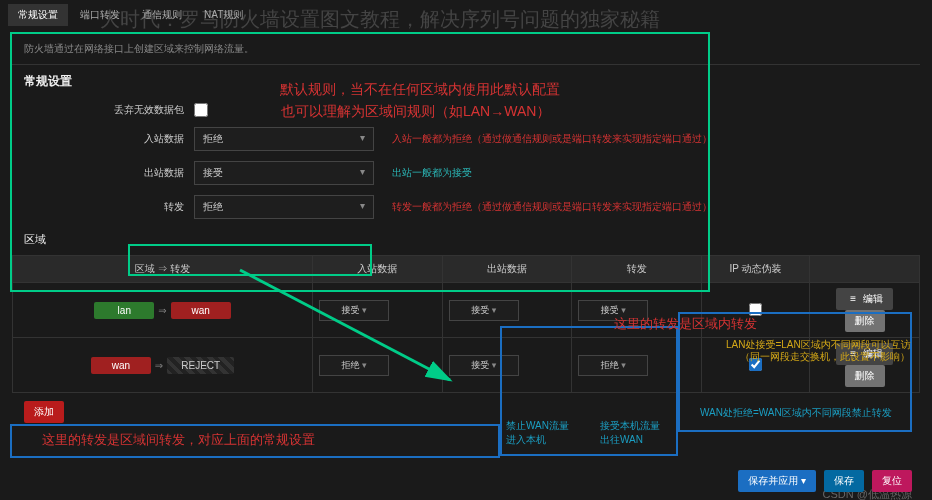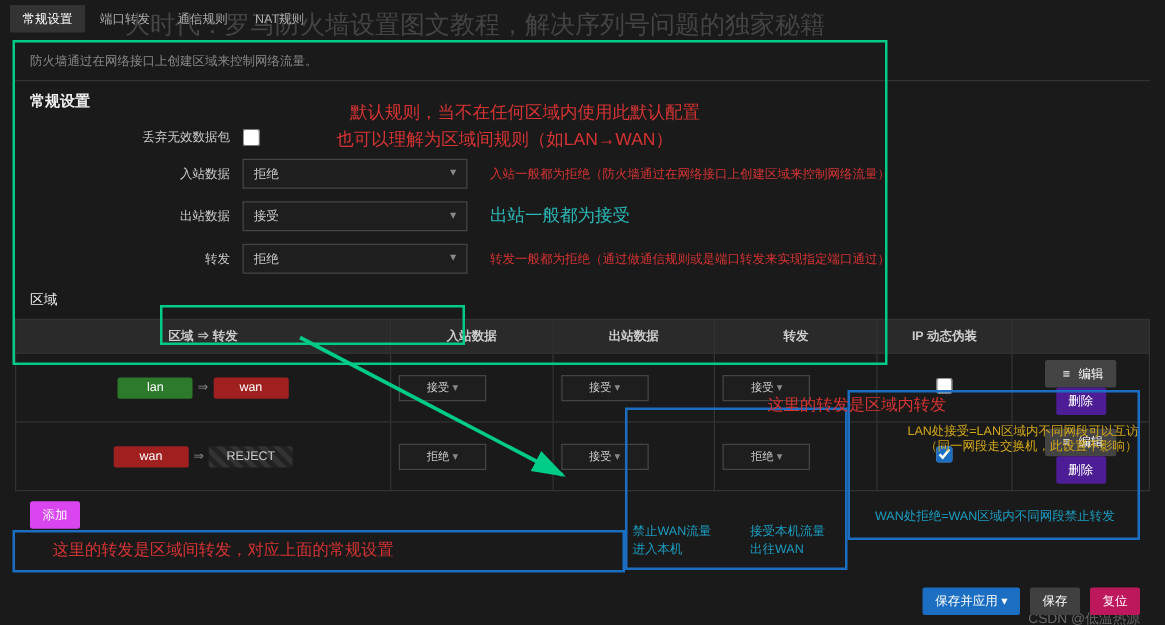--- a/index.html
+++ b/index.html
@@ -11,41 +11,41 @@
 .panel{background:transparent;margin:4px 12px;position:relative;z-index:2}
 .panel-hdr{background:#2e2e2e;padding:8px 12px;font-size:12px;color:#eee;font-weight:bold}
 .panel-desc{padding:8px 12px;font-size:10px;color:#888}
 .sub-hdr{padding:8px 12px;font-size:12px;color:#eee;font-weight:bold;border-top:1px solid #333}
 .form-row{display:flex;align-items:center;padding:5px 12px;gap:10px}
 .form-label{width:160px;text-align:right;font-size:10px;color:#ccc}
 .checkbox{width:14px;height:14px;accent-color:#1b6ec2}
 .select{background:#1e1e1e;border:1px solid #444;color:#ccc;padding:4px 8px;width:180px;font-size:10px;position:relative}
 .select::after{content:"▾";float:right;color:#888}
 .hint-red{color:#d63333;font-size:10px;margin-left:8px}
-.hint-cyan{color:#2bb8b8;font-size:14px;margin-left:8px}
+.hint-cyan{color:#2bb8b8;font-size:10px;margin-left:8px}
 .anno-big{position:absolute;color:#d63333;font-size:14px;font-weight:normal;line-height:1.6;z-index:5}
 .green-box{position:absolute;border:2px solid #0c8;z-index:4;pointer-events:none}
 .blue-box{position:absolute;border:2px solid #1b6ec2;z-index:4;pointer-events:none}
 .zone-hdr{padding:8px 12px;font-size:11px;color:#eee}
 .zone-tbl{width:100%;border-collapse:collapse;font-size:10px}
-.zone-tbl th{background:#2a2a2a;padding:6px 8px;color:#ccc;font-weight:bold;text-align:center;border:1px solid #333}
+.zone-tbl th{background:#2a2a2a;padding:6px 8px;color:#ccc;font-weight:normal;text-align:center;border:1px solid #333}
 .zone-tbl td{padding:5px 6px;text-align:center;border:1px solid #333}
 .badge{display:inline-block;padding:3px 14px;border-radius:2px;font-size:10px;color:#fff;min-width:60px}
 .badge-green{background:#2d7a2d}.badge-red{background:#a02020}
 .sel-sm{background:#1e1e1e;border:1px solid #444;color:#ccc;padding:3px 6px;width:70px;font-size:9px}
 .sel-sm::after{content:" ▾";color:#888}
 .arrow-r{color:#888;padding:0 4px}
 .cb-cell{accent-color:#1b6ec2}
 .btn{padding:4px 10px;font-size:10px;border:none;cursor:pointer;color:#fff;border-radius:2px}
-.btn-add{background:#d946ef;margin:8px 12px}
-.btn-edit{background:#444}.btn-del{background:#4c1d95}
+.btn-add{background:#b91c1c;margin:8px 12px}
+.btn-edit{background:#444}.btn-del{background:#737373}
 .hint-yellow{color:#d4a817;font-size:10px}
 .hint-blue{color:#1b9ec2;font-size:10px}
 .footer-btns{position:absolute;bottom:8px;right:20px;display:flex;gap:8px;z-index:3}
-.btn-save-apply{background:#1b6ec2}.btn-save{background:#404040}.btn-reset{background:#be185d}
+.btn-save-apply{background:#1b6ec2}.btn-save{background:#0369a1}.btn-reset{background:#be185d}
 .watermark{position:absolute;bottom:6px;right:20px;font-size:11px;color:#666;z-index:1}
 .arrow-svg{position:absolute;z-index:6;pointer-events:none}
 .menu-icon{display:inline-block;width:14px;line-height:3px;color:#fff}
 </style>
 </head>
 <body>
 
 <div class="page-title">大时代：罗马防火墙设置图文教程，解决序列号问题的独家秘籍</div>
 
 <div class="tabs">
@@ -59,21 +59,21 @@
   <div class="panel-desc">防火墙通过在网络接口上创建区域来控制网络流量。</div>
   <div class="sub-hdr">常规设置</div>
 
   <div class="form-row">
     <div class="form-label">丢弃无效数据包</div>
     <input type="checkbox" class="checkbox" style="">
   </div>
   <div class="form-row">
     <div class="form-label">入站数据</div>
     <div class="select">拒绝</div>
-    <span class="hint-red">入站一般都为拒绝（防火墙通过在网络接口上创建区域来控制网络流量）</span>
+    <span class="hint-red">入站一般都为拒绝（通过做通信规则或是端口转发来实现指定端口通过）</span>
   </div>
   <div class="form-row">
     <div class="form-label">出站数据</div>
     <div class="select">接受</div>
     <span class="hint-cyan">出站一般都为接受</span>
   </div>
   <div class="form-row">
     <div class="form-label">转发</div>
     <div class="select">拒绝</div>
     <span class="hint-red">转发一般都为拒绝（通过做通信规则或是端口转发来实现指定端口通过）</span>
@@ -120,21 +120,21 @@
           </td>
         <td><input type="checkbox" class="cb-cell" checked="" style=""></td>
         <td><button class="btn btn-edit"><span class="menu-icon">≡</span> <span>编辑</span></button> <button class="btn btn-del">删除</button></td>
       </tr>
     </tbody>
   </table>
   <button class="btn btn-add">添加</button>
 </div>
 
 <div class="anno-big" style="top:78px;left:280px">默认规则，当不在任何区域内使用此默认配置</div>
-<div class="anno-big" style="top:100px;left:269px">也可以理解为区域间规则（如LAN→WAN）</div>
+<div class="anno-big" style="top:100px;left:281px">也可以理解为区域间规则（如LAN→WAN）</div>
 <div class="green-box" style="top:32px;left:10px;width:700px;height:260px"></div>
 <div class="green-box" style="top:244px;left:128px;width:244px;height:32px"></div>
 
 <div class="anno-big" style="top:314px;left:614px;font-size:13px">这里的转发是区域内转发</div>
 <div style="position:absolute;top:338px;left:726px;z-index:5"><span class="hint-yellow">LAN处接受=LAN区域内不同网段可以互访</span></div>
 <div style="position:absolute;top:350px;left:740px;z-index:5"><span class="hint-yellow">（同一网段走交换机，此设置不影响）</span></div>
 
 <div class="anno-big" style="top:430px;left:42px;font-size:13px">这里的转发是区域间转发，对应上面的常规设置</div>
 <div style="position:absolute;top:406px;left:700px;z-index:5"><span class="hint-blue">WAN处拒绝=WAN区域内不同网段禁止转发</span></div>
 <div style="position:absolute;top:418px;left:506px;z-index:5;line-height:1.3"><span class="hint-blue">禁止WAN流量</span><br><span class="hint-blue">进入本机</span></div>

